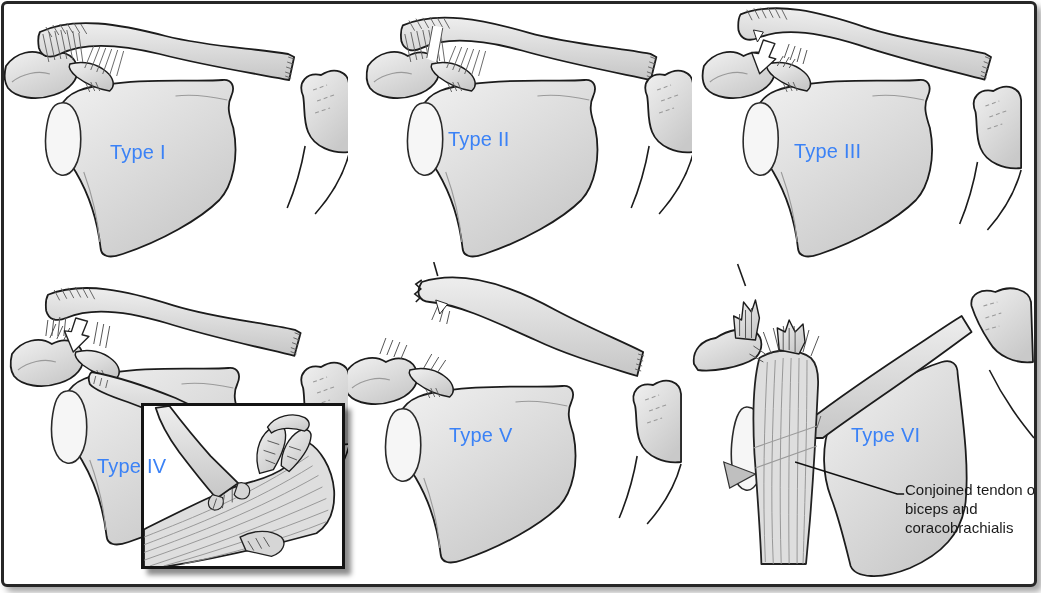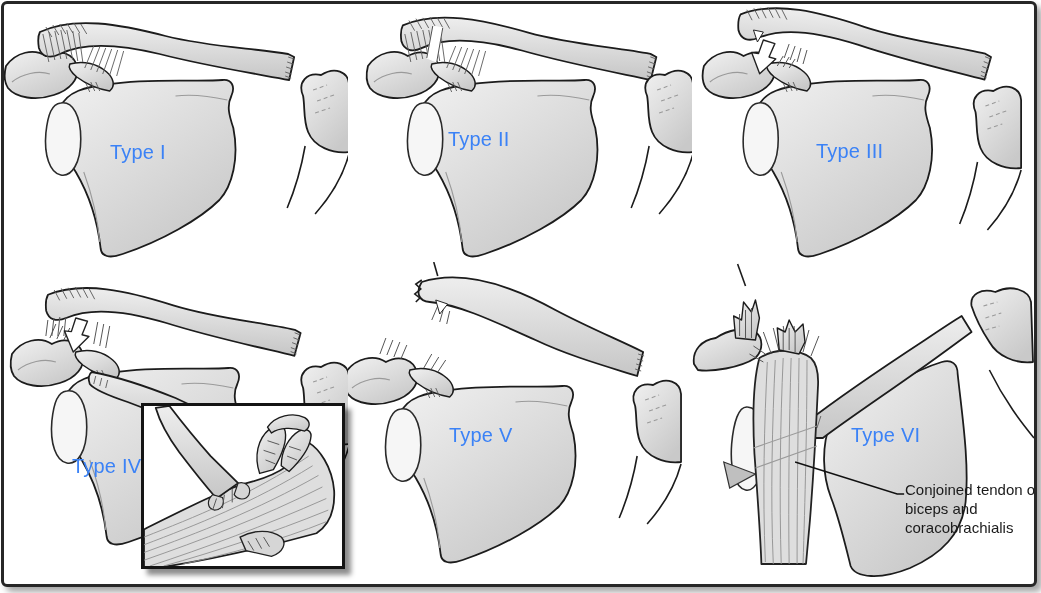--- a/index.html
+++ b/index.html
@@ -265,20 +265,20 @@
       </g>
       <g>
         <path d="M98,136 C112,128 130,128 140,136 C146,142 142,152 130,156 L104,150 Z" fill="#d6d6d6" stroke="#222" stroke-width="1.4"></path>
         <path class="tuft" d="M106,140 L112,150 M114,137 L120,148 M122,136 L128,146"></path>
       </g>
     </svg>
   </div>
 
   <div class="plabel" style="left:106px;top:137px">Type I</div>
   <div class="plabel" style="left:444px;top:124px">Type II</div>
-  <div class="plabel" style="left:812px;top:136px">Type III</div>
-  <div class="plabel" style="left:68px;top:451px">Type IV</div>
+  <div class="plabel" style="left:790px;top:136px">Type III</div>
+  <div class="plabel" style="left:93px;top:451px">Type IV</div>
   <div class="plabel" style="left:445px;top:420px">Type V</div>
   <div class="plabel" style="left:847px;top:420px">Type VI</div>
 
   <div class="annotation">Conjoined tendon of biceps and coracobrachialis</div>
  </div>
 </div>
 
 </body></html>

